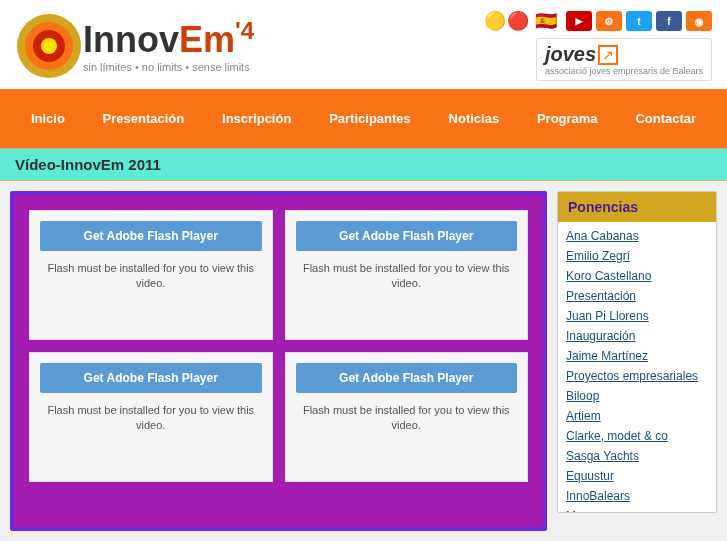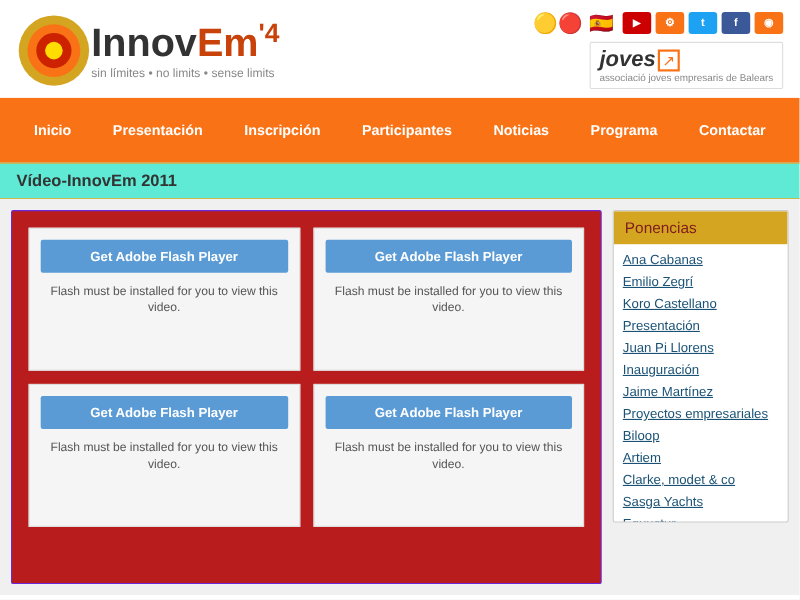--- a/index.html
+++ b/index.html
@@ -87,22 +87,22 @@
     #main {
       display: flex;
       padding: 10px 10px;
       gap: 10px;
       background: #f0f0f0;
       min-height: 360px;
     }
 
     
     #video-area {
-      background: #b91c1c;
-      border: 1px solid #6d28d9;
+      background: #a21caf;
+      border: 4px solid #6d28d9;
       padding: 15px;
       flex: 1;
       border-radius: 2px;
     }
     #video-grid {
       display: grid;
       grid-template-columns: 1fr 1fr;
       gap: 12px;
     }
     .video-cell {
@@ -142,25 +142,25 @@
     #ponencias-box {
       background: #fff;
       border: 1px solid #ccc;
       border-radius: 2px;
       overflow: hidden;
     }
     #ponencias-header {
       background: #d4a520;
       padding: 7px 10px;
       font-size: 14px;
-      font-weight: normal;
-      color: #7f1d1d;
+      font-weight: bold;
+      color: #4c1d95;
     }
     #ponencias-list {
-      height: 252px;
+      height: 290px;
       overflow-y: scroll;
       padding: 4px 0;
     }
     .ponencia-item {
       display: block;
       padding: 3px 8px;
       font-size: 12px;
       color: #1a5276;
       text-decoration: underline;
       cursor: pointer;

